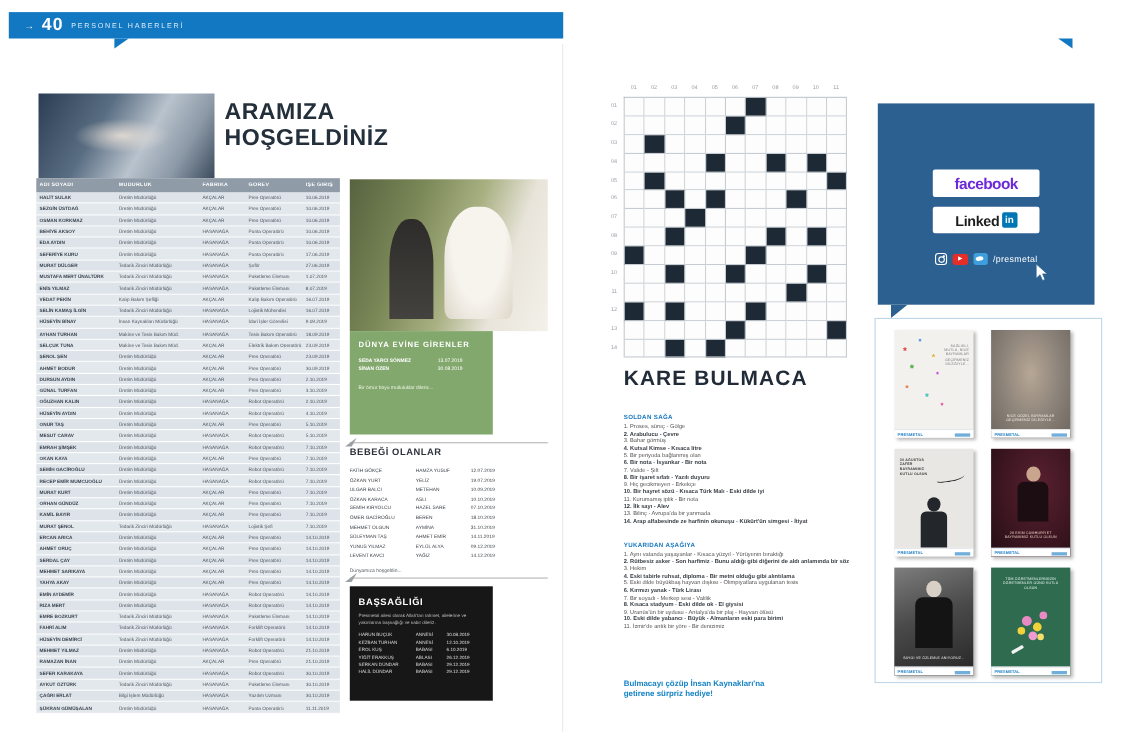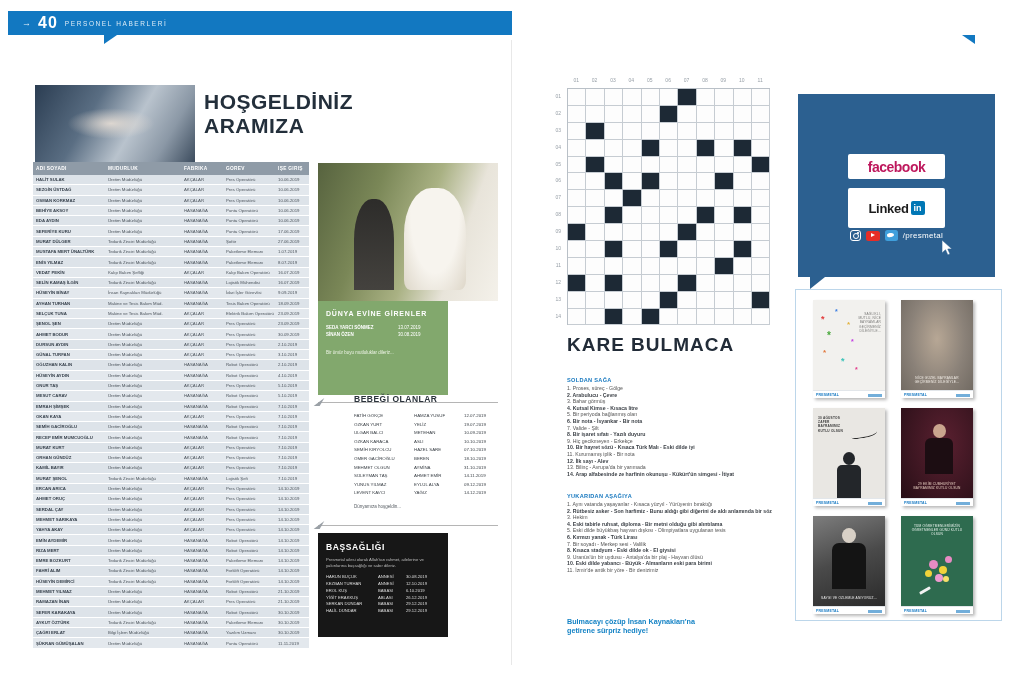--- a/index.html
+++ b/index.html
@@ -45,21 +45,21 @@
   .green-box{position:absolute;left:318px;top:301px;width:130px;height:94px;background:#82a86d;color:#fff;padding:9px 8px;}
   .green-box .gtitle{font-size:7px;font-weight:bold;letter-spacing:.8px;margin-bottom:7px;}
   .green-box .mrow{display:flex;font-size:4.5px;line-height:7px;}
   .green-box .mrow .n{width:72px;font-weight:bold;}
   .green-box .gnote{font-size:4.5px;margin-top:12px;color:#eef4e7;}
 
   .divider{position:absolute;height:1px;background:#b5b5b5;}
   .divider .zig{position:absolute;left:-2px;top:-4px;width:0;height:0;
     border-left:6px solid transparent;border-bottom:8px solid #9aa0a6;transform:skewX(-30deg);}
 
-  .babies{position:absolute;left:318px;top:394px;width:150px;margin-left:36px;}
+  .babies{position:absolute;left:318px;top:406px;width:150px;}
   .babies .btitle{font-size:8.5px;font-weight:bold;color:#2b333c;letter-spacing:.5px;margin-bottom:8px;}
   .babies .brow{display:flex;font-size:4.4px;line-height:8.6px;color:#3c4248;}
   .babies .brow .p{width:60px;}
   .babies .brow .b{width:50px;}
   .babies .bnote{font-size:4.5px;color:#5a6066;margin-top:6px;}
 
   .black-box{position:absolute;left:318px;top:533px;width:130px;height:104px;background:#171717;color:#fff;padding:9px 8px;}
   .black-box .ktitle{font-size:8.5px;font-weight:bold;letter-spacing:.6px;margin-bottom:5px;}
   .black-box .kmsg{font-size:4.2px;line-height:5.6px;color:#bdbdbd;margin-bottom:6px;}
   .black-box .krow{display:flex;font-size:4.2px;line-height:6.8px;color:#ddd;}
@@ -83,22 +83,22 @@
   .prize-note{position:absolute;left:567px;top:617px;width:155px;font-size:7.2px;line-height:9px;
     font-weight:bold;color:#1583c5;}
 
   
   .social-box{position:absolute;left:798px;top:94px;width:197px;height:183px;background:#2c6090;}
   .social-tail{position:absolute;left:810px;top:277px;width:0;height:0;border-top:12px solid #2c6090;border-right:15px solid transparent;}
   .social-q{position:absolute;left:0;right:0;top:18px;text-align:center;color:#fff;font-size:9.5px;
     line-height:14px;font-weight:600;letter-spacing:.8px;}
   .logo-card{position:absolute;left:50px;width:97px;background:#fff;border-radius:2px;display:flex;align-items:center;justify-content:center;}
   .fb-card{top:60px;height:25px;}
-  .fb-word{font-size:14px;font-weight:bold;color:#be185d;letter-spacing:-.5px;}
-  .li-card{top:94px;height:40px;}
+  .fb-word{font-size:14px;font-weight:bold;color:#6d28d9;letter-spacing:-.5px;}
+  .li-card{top:94px;height:24px;}
   .li-word{font-size:13px;font-weight:bold;color:#1c1c1c;letter-spacing:-.3px;}
   .li-in{display:inline-block;margin-left:2px;width:14px;height:14px;background:#0077b5;color:#fff;border-radius:2px;
     font-size:9px;font-weight:bold;text-align:center;line-height:14px;vertical-align:1px;}
   .icons-row{position:absolute;left:0;right:0;top:136px;display:flex;align-items:center;justify-content:center;gap:5px;}
   .ig-icon{width:11px;height:11px;border:1.3px solid #fff;border-radius:3px;position:relative;}
   .ig-icon::before{content:"";position:absolute;left:2.2px;top:2.2px;width:4px;height:4px;border:1px solid #fff;border-radius:50%;}
   .ig-icon::after{content:"";position:absolute;right:1px;top:1px;width:1.5px;height:1.5px;background:#fff;border-radius:50%;}
   .yt-icon{width:14px;height:10px;background:#e62d27;border-radius:2.5px;position:relative;}
   .yt-icon::after{content:"";position:absolute;left:5.5px;top:2.8px;width:0;height:0;border-left:4px solid #fff;
     border-top:2.2px solid transparent;border-bottom:2.2px solid transparent;}
@@ -146,22 +146,22 @@
       <span class="pagenum">40</span>
       <span class="sect">PERSONEL HABERLERİ</span>
     </div>
   </div>
   <div class="tail l"></div>
 
   <div class="tail r"></div>
 
   <div class="hands-photo"></div>
   <div class="headline">
+    <div>ARAMIZA</div>
     <div>HOŞGELDİNİZ</div>
-    <div>ARAMIZA</div>
   </div>
 
   <div class="ptable" id="personnel-table">
       <div class="hrow">
         <div style="width: 72px;">ADI SOYADI</div>
         <div style="width: 76px;">MÜDÜRLÜK</div>
         <div style="width: 42px;">FABRİKA</div>
         <div style="width: 52px;">GÖREV</div>
         <div style="width: 34px;">İŞE GİRİŞ</div>
       </div>

